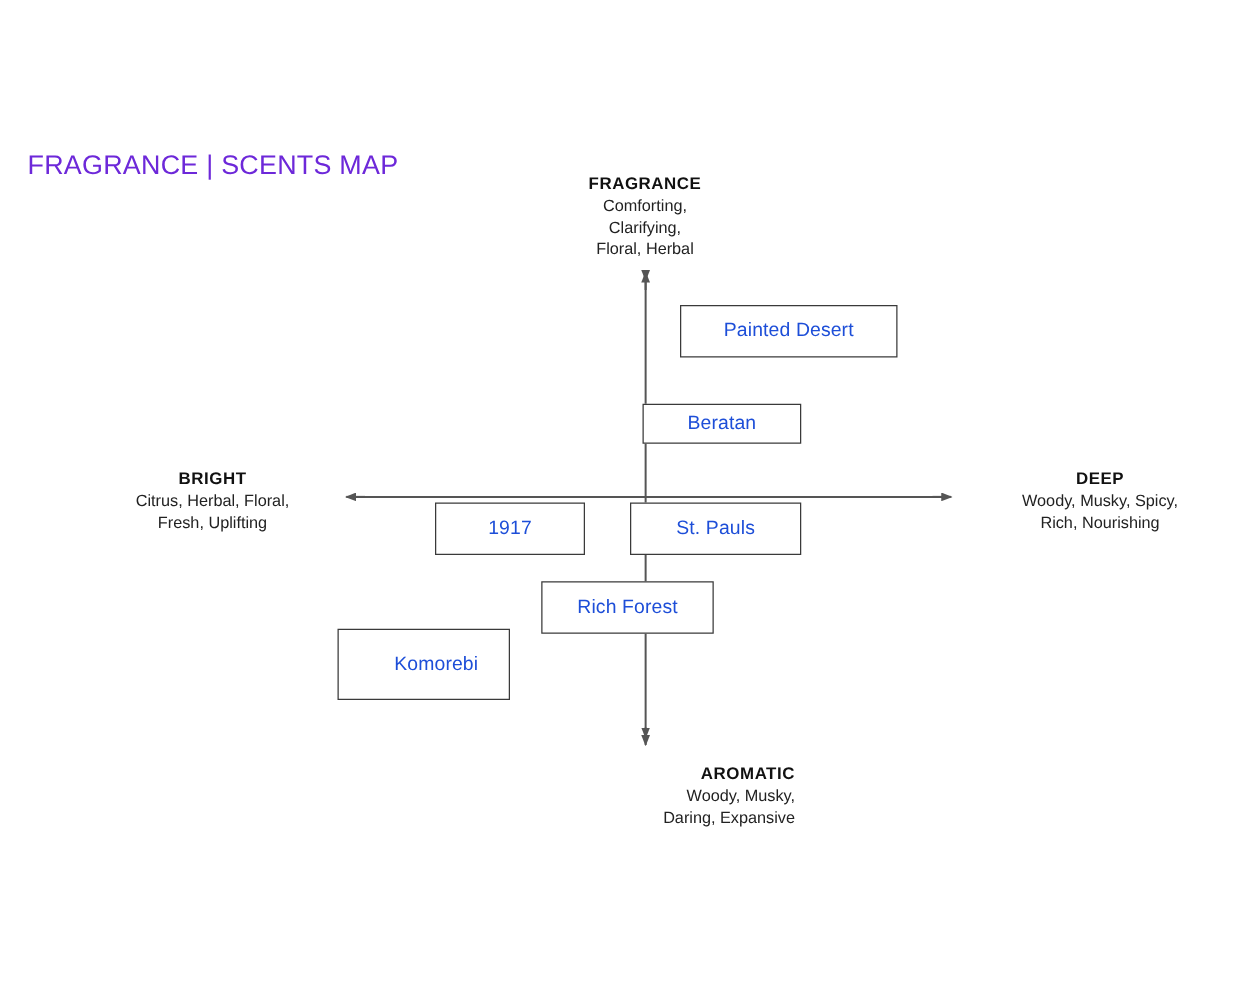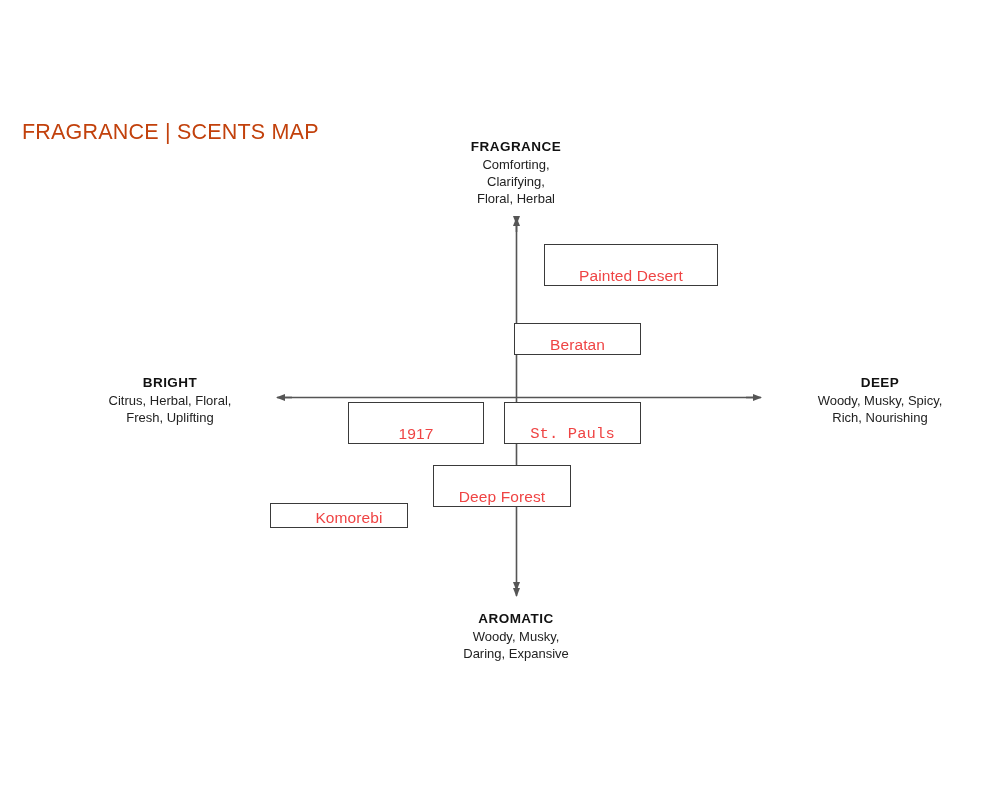--- a/index.html
+++ b/index.html
@@ -24,21 +24,21 @@
   }
 
   
   .map-title {
     position: absolute;
     left: 22px;
     top: 120px;
     font-size: 21.5px;
     font-weight: 400;
     letter-spacing: 0.2px;
-    color: #c2410c;
+    color: #6d28d9;
     white-space: nowrap;
   }
 
   
   .axes-svg {
     position: absolute;
     left: 0;
     top: 0;
     width: 1000px;
     height: 800px;
@@ -68,44 +68,45 @@
 
   .pole-top {
     left: 396px;
     top: 138px;
     width: 240px;
   }
   .pole-bottom {
     left: 396px;
     top: 610px;
     width: 240px;
+    text-align: right;
   }
   .pole-left {
     left: 60px;
     top: 374px;
     width: 220px;
   }
   .pole-right {
     left: 770px;
     top: 374px;
     width: 220px;
   }
 
   
   .scent-box {
     position: absolute;
     box-sizing: border-box;
     border: 1.3px solid #3a3a3a;
     background: #ffffff;
     display: flex;
-    align-items: flex-end;
+    align-items: center;
     justify-content: center;
     font-size: 15.5px;
     font-weight: 400;
-    color: #ef4444;
+    color: #1d4ed8;
     letter-spacing: 0.1px;
     white-space: nowrap;
   }
 </style>
 </head>
 <body>
 
 <div class="canvas">
 
   <div class="map-title">FRAGRANCE | SCENTS MAP</div>
@@ -151,27 +152,27 @@
 Rich, Nourishing</span>
   </div>
 
   <div id="scent-layer">
       <div class="scent-box" style="left: 544px; top: 244px; width: 174px; height: 42px;">
         <span>Painted Desert</span>
       </div>
       <div class="scent-box" style="left: 514px; top: 323px; width: 127px; height: 32px;">
         <span>Beratan</span>
       </div>
-      <div class="scent-box" style="left: 348px; top: 402px; width: 136px; height: 42px;">
+      <div class="scent-box" style="left: 348px; top: 402px; width: 120px; height: 42px;">
         <span>1917</span>
       </div>
-      <div class="scent-box" style="left: 504px; top: 402px; width: 137px; height: 42px; font-family: Liberation Mono, monospace;">
+      <div class="scent-box" style="left: 504px; top: 402px; width: 137px; height: 42px;">
         <span>St. Pauls</span>
       </div>
       <div class="scent-box" style="left: 433px; top: 465px; width: 138px; height: 42px;">
-        <span>Deep Forest</span>
+        <span>Rich Forest</span>
       </div>
-      <div class="scent-box" style="left: 270px; top: 503px; width: 138px; height: 25px; padding-left: 20px;">
+      <div class="scent-box" style="left: 270px; top: 503px; width: 138px; height: 57px; padding-left: 20px;">
         <span>Komorebi</span>
       </div>
     </div>
 
 </div>
 
 </body></html>

